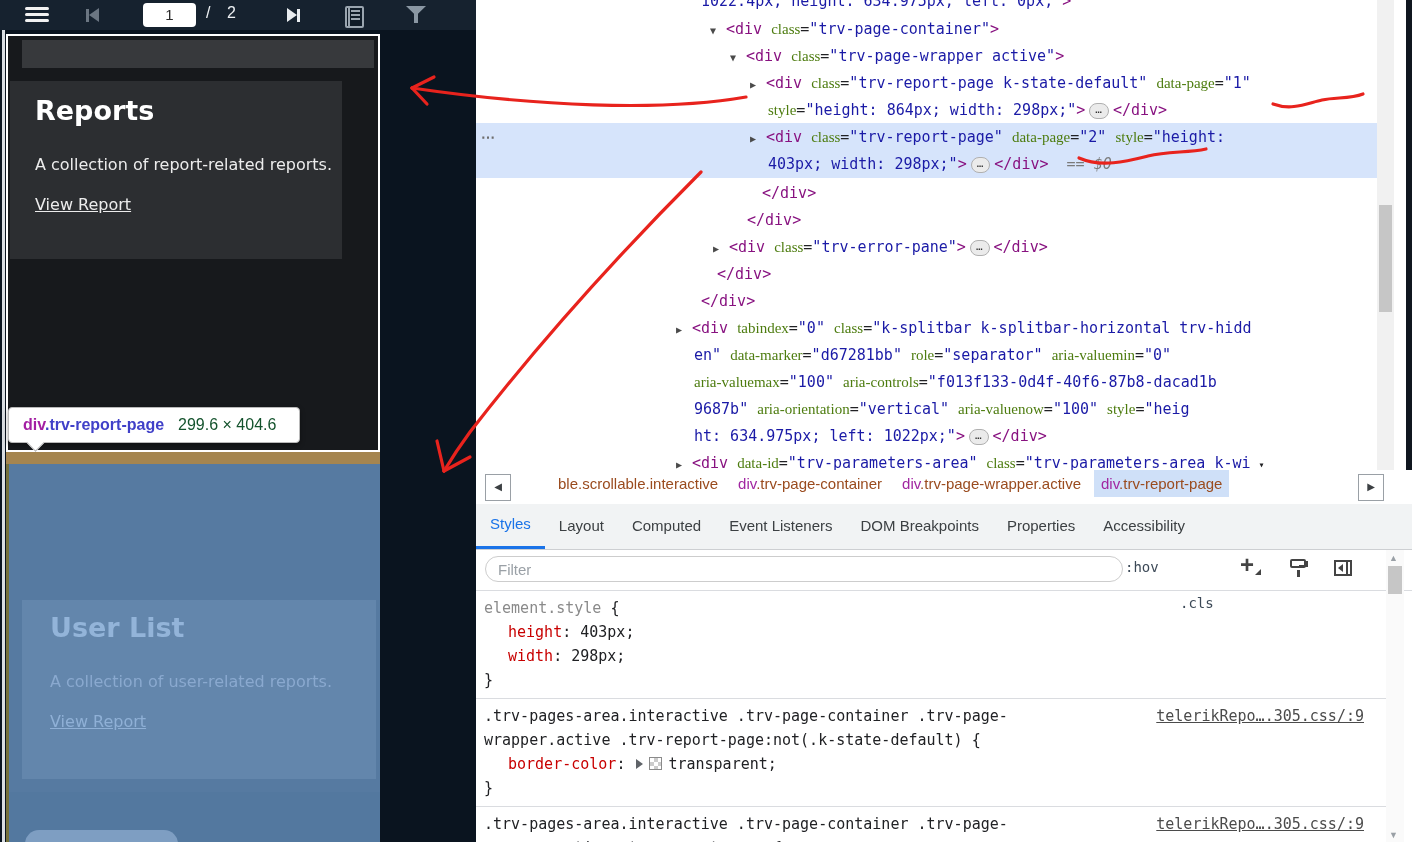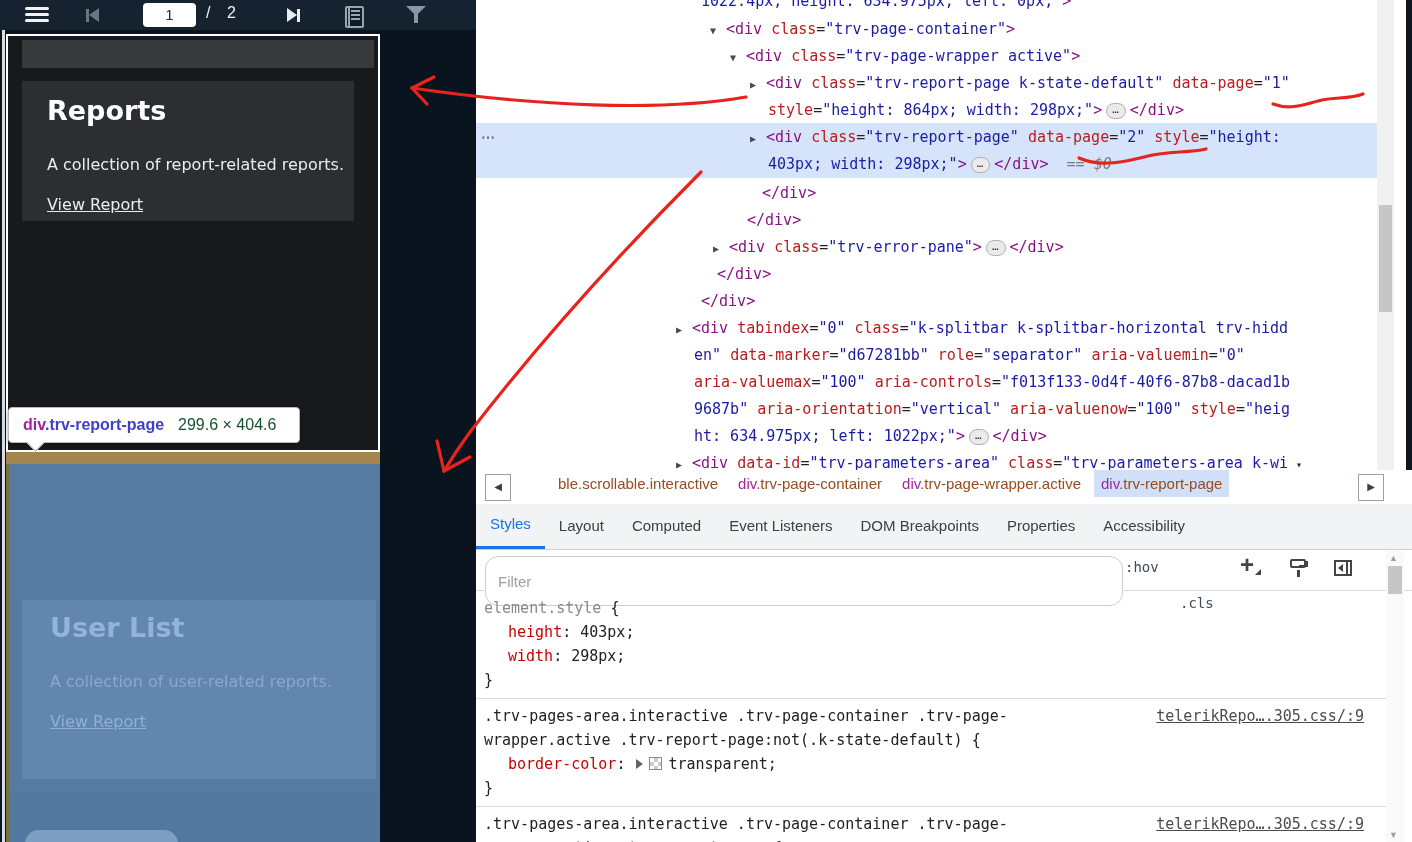--- a/index.html
+++ b/index.html
@@ -16,21 +16,21 @@
   .nav-bar.w{background:#e9edf0;}
   .pagebox{position:absolute;left:143px;top:3px;width:53px;height:24px;background:#fff;border-radius:4px;color:#2b2b2b;font-size:15px;text-align:center;line-height:24px;}
   .pagetotal{position:absolute;left:206px;top:4px;color:#eef1f4;font-size:16px;letter-spacing:6px;}
   .docico{position:absolute;left:345px;top:6px;width:15px;height:18px;border:2px solid #9aa5af;border-radius:2px;background:#0f1b27;}
   .docico i{display:block;height:2px;background:#9aa5af;margin:2px 2px 0 4px;}
   .docico:before{content:"";position:absolute;left:1px;top:0;bottom:0;width:2px;background:#9aa5af;}
   .funnel{position:absolute;left:406px;top:6px;width:20px;height:17px;background:#8a97a3;clip-path:polygon(0 0,100% 0,60% 45%,60% 100%,40% 100%,40% 45%);}
   .edgeline{position:absolute;left:2px;top:30px;width:3px;height:812px;background:#d9dde1;}
   .page1{position:absolute;left:6px;top:34px;width:370px;height:414px;border:2px solid #fff;background:#17191c;}
   .p1-strip{position:absolute;left:14px;top:4px;width:352px;height:28px;background:#37393c;}
-  .p1-card{position:absolute;left:14px;top:45px;width:332px;height:140px;background:#2c2e31;}
+  .p1-card{position:absolute;left:2px;top:45px;width:332px;height:178px;background:#2c2e31;}
   .p1-title{position:absolute;left:25px;top:14px;color:#fff;font-family:"DejaVu Sans",sans-serif;font-weight:bold;font-size:27px;}
   .p1-desc{position:absolute;left:25px;top:74px;color:#ececec;font-family:"DejaVu Sans",sans-serif;font-size:16px;}
   .p1-link{position:absolute;left:25px;top:114px;color:#ececec;font-family:"DejaVu Sans",sans-serif;font-size:16px;text-decoration:underline;}
   .tanstrip{position:absolute;left:6px;top:452px;width:374px;height:12px;background:#a5854f;}
   .oliveline{position:absolute;left:6px;top:464px;width:3px;height:378px;background:#75713c;}
   .page2{position:absolute;left:9px;top:464px;width:371px;height:378px;background:#567aa1;}
   .p2-band{position:absolute;left:0;top:328px;width:371px;height:50px;background:#53789f;}
   .p2-card{position:absolute;left:13px;top:136px;width:354px;height:179px;background:#6386ac;}
   .p2-title{position:absolute;left:28px;top:12px;color:#93b4d9;font-family:"DejaVu Sans",sans-serif;font-weight:bold;font-size:27px;}
   .p2-desc{position:absolute;left:28px;top:72px;color:#8aa9cf;font-family:"DejaVu Sans",sans-serif;font-size:16px;}
@@ -38,21 +38,21 @@
   .p2-btn{position:absolute;left:16px;top:366px;width:153px;height:14px;background:#7e9ec2;border-radius:14px 14px 0 0;}
   .tooltip{position:absolute;left:8px;top:407px;width:276px;height:34px;background:#fff;border:1px solid #b9b9b9;border-radius:4px;box-shadow:0 2px 5px rgba(0,0,0,.35);z-index:12;line-height:33px;white-space:nowrap;padding-left:14px;font-size:16px;}
   .tooltip .tag{color:#a31fa3;font-weight:bold;}
   .tooltip .cls{color:#4040c8;font-weight:bold;}
   .tooltip .dims{color:#14532d;margin-left:14px;}
   .tt-tail{position:absolute;left:20px;bottom:-7px;width:12px;height:12px;background:#fff;border-right:1px solid #b9b9b9;border-bottom:1px solid #b9b9b9;transform:rotate(45deg);}
   
   .devtools{position:absolute;left:476px;top:0;width:936px;height:842px;background:#fff;}
   .elements{position:absolute;left:0;top:0;width:936px;height:470px;overflow:hidden;border-bottom:1px solid #e0e0e0;}
   .dom-line{position:absolute;white-space:pre;font-family:"DejaVu Sans Mono",monospace;font-size:15px;line-height:27px;height:27px;color:#202124;}
-  .sg-tag{color:#881280;} .sg-attr{color:#b91c1c;} .sg-val{color:#1a1aa6;} .sg-plain{color:#202124;}
+  .sg-tag{color:#881280;} .sg-attr{color:#4d7c0f;font-family:Liberation Serif, serif;} .sg-val{color:#1a1aa6;} .sg-plain{color:#202124;}
   .sg-meta{color:#7a7a7a;font-style:italic;}
   .sg-arr{display:inline-block;width:16px;color:#4a4a4a;font-size:10px;}
   .sg-endarr{color:#202124;font-size:10px;margin-left:8px;}
   .sg-pill{display:inline-block;background:#ebebeb;border:1px solid #b0b0b0;border-radius:9px;color:#333;font-size:11px;line-height:9px;padding:1px 5px 4px;margin:0 4px;vertical-align:2px;letter-spacing:1px;}
   .sel-bg{position:absolute;left:0;top:123px;width:901px;height:55px;background:#d6e4fb;}
   .sel-handle{position:absolute;left:5px;top:124px;color:#6d6d6d;font-size:14px;font-weight:bold;letter-spacing:1px;line-height:27px;}
   .el-scroll{position:absolute;left:901px;top:0;width:17px;height:470px;background:#f1f1f1;}
   .el-thumb{position:absolute;left:903px;top:205px;width:13px;height:107px;background:#c6c6c6;}
   .dark-top{position:absolute;left:930px;top:0;width:6px;height:506px;background:#10161f;}
   .dark-bot{position:absolute;left:923px;top:830px;width:13px;height:12px;background:#10161f;}
@@ -61,21 +61,21 @@
   .bc-back{left:9px;} .bc-fwd{left:882px;}
   .crumb{display:inline-block;margin-right:6px;padding:5px 7px;font-size:15px;white-space:nowrap;}
   .crumb.sel{background:#cfe0f8;}
   .bc-tag{color:#a126a1;} .bc-cls{color:#9a4b1e;}
   .crumb-row{position:absolute;left:38px;top:0;height:34px;white-space:nowrap;overflow:hidden;width:840px;margin-left:37px;}
   .tabsrow{position:absolute;left:0;top:504px;width:936px;height:45px;background:#f1f3f4;border-bottom:1px solid #cdcfd2;display:flex;}
   .tab{padding:0 14px;line-height:43px;font-size:15px;color:#3c4043;}
   .tab.active{color:#1a73e8;border-bottom:3px solid #1a73e8;line-height:40px;}
   .stylespane{position:absolute;left:0;top:550px;width:936px;height:292px;background:#fff;}
   .filterrow{position:absolute;left:0;top:0;width:936px;height:40px;border-bottom:1px solid #dadce0;}
-  .filterinput{position:absolute;left:9px;top:6px;width:612px;height:24px;border:1px solid #cdcdcd;border-radius:13px;font-size:15px;color:#333;padding:12px 12px;outline:none;font-family:"Liberation Sans",sans-serif;}
+  .filterinput{position:absolute;left:9px;top:6px;width:612px;height:24px;border:1px solid #cdcdcd;border-radius:13px;font-size:15px;color:#333;padding:0 12px;outline:none;font-family:"Liberation Sans",sans-serif;}
   .filterinput::placeholder{color:#9aa0a6;}
   .st-ctl{position:absolute;top:9px;font-family:"DejaVu Sans Mono",monospace;font-size:14px;color:#3c4957;}
   .ctl-hov{left:649px;} .ctl-cls{left:704px;margin-top:36px;}
   .ctl-plus{position:absolute;left:764px;top:1px;font-size:24px;color:#444;font-weight:bold;}
   .ctl-plus:after{content:"";position:absolute;right:-7px;bottom:4px;border-left:6px solid transparent;border-bottom:6px solid #444;}
   .ctl-svg{position:absolute;top:7px;}
   .ctl-paint{left:812px;} .ctl-side{left:856px;}
   .st-scroll{position:absolute;left:910px;top:0;width:18px;height:292px;background:#fafafa;}
   .st-up{position:absolute;left:913px;top:3px;color:#9aa0a6;font-size:9px;}
   .st-down{position:absolute;left:913px;top:280px;color:#9aa0a6;font-size:9px;}

